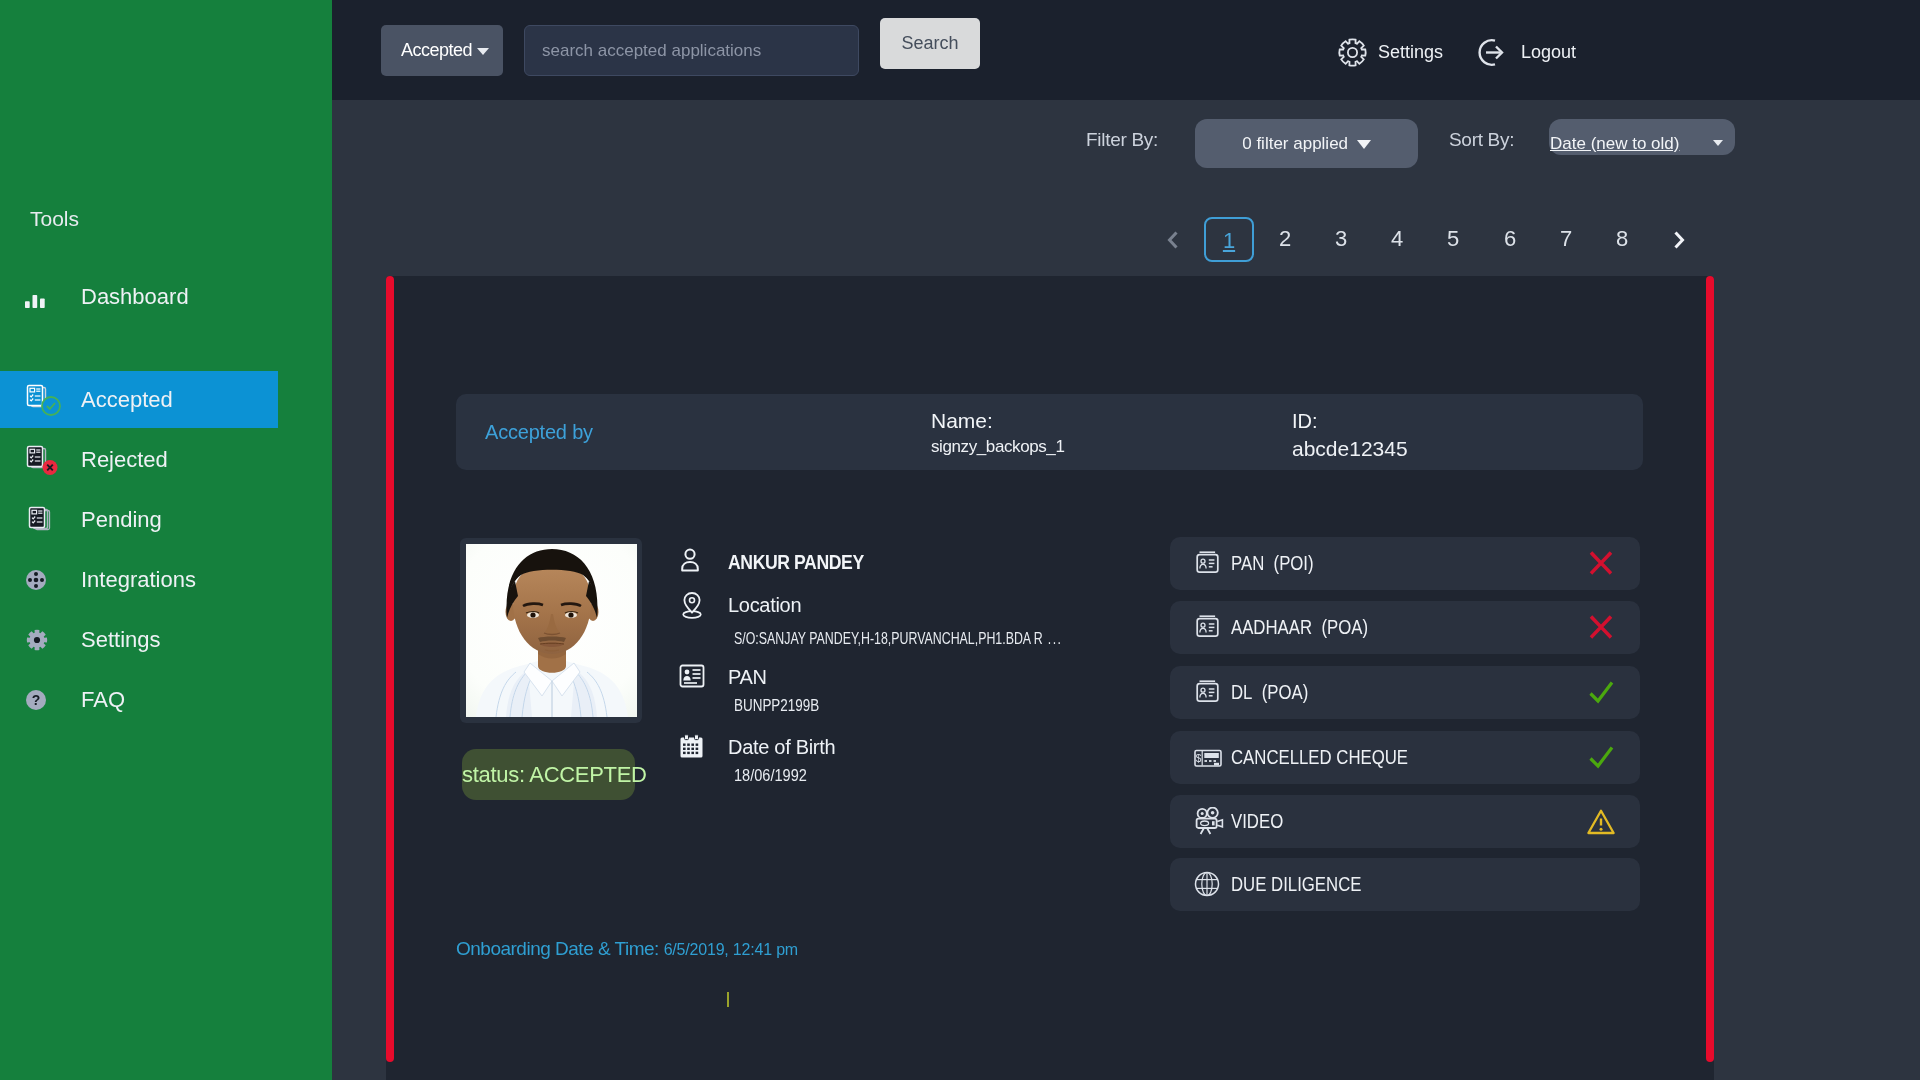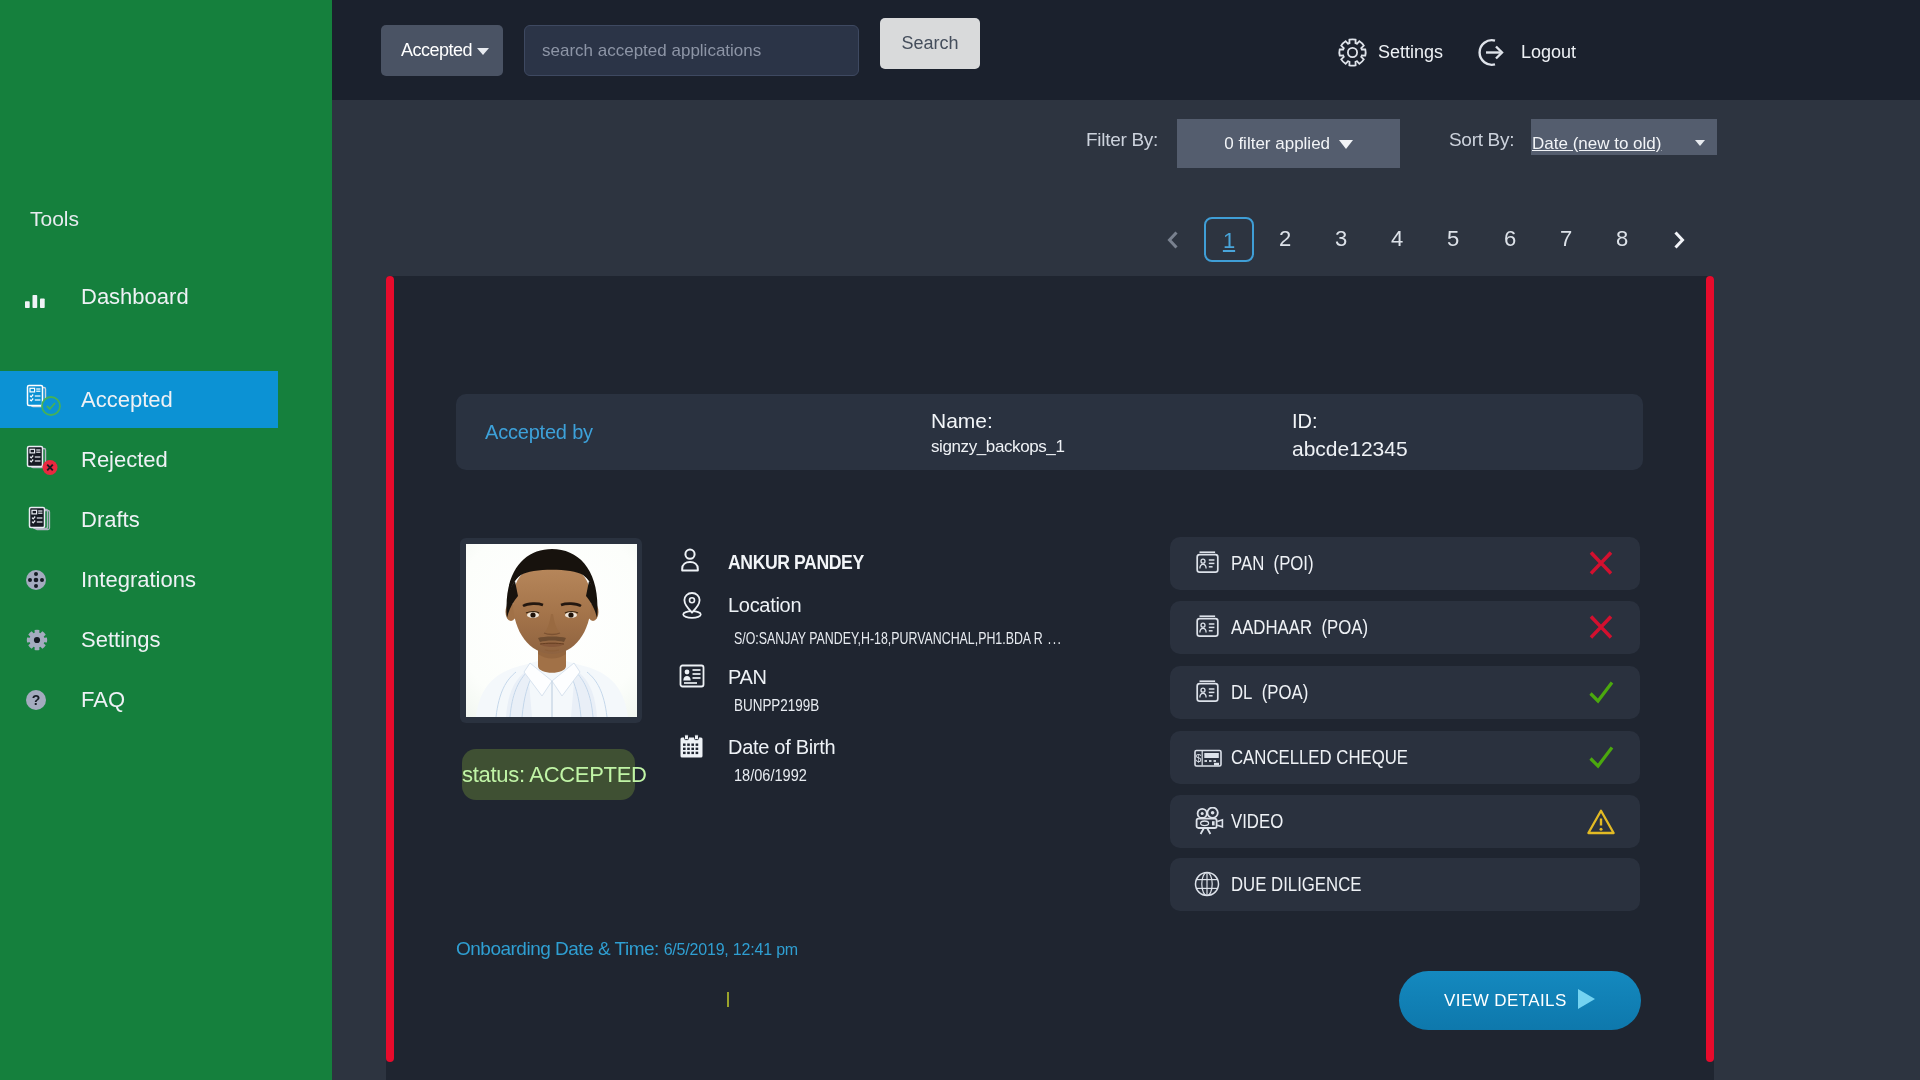--- a/index.html
+++ b/index.html
@@ -17,21 +17,21 @@
     border-left:6px solid transparent; border-right:6px solid transparent; border-top:7px solid #e8ebf0; }
   #searchInput { left:524px; top:25px; width:335px; height:51px; background:#2b3447;
     border:1px solid #3e4961; border-radius:6px; color:#8d95a6; font-size:17px;
     line-height:49px; padding-left:17px; white-space:nowrap; }
   #searchBtn { left:880px; top:18px; width:100px; height:51px; background:#d9dadb;
     border-radius:5px; color:#454e5c; font-size:18px; line-height:51px; text-align:center; }
   .topLink { color:#eef1f5; font-size:18px; line-height:31px; }
 
   
   .lbl { color:#ccd2dc; font-size:19px; letter-spacing:-0.3px; }
-  .selBtn { background:#545d6e; border-radius:0; color:#f2f4f7; font-size:17px; white-space:nowrap; }
+  .selBtn { background:#545d6e; border-radius:12px; color:#f2f4f7; font-size:17px; white-space:nowrap;margin-left:18px; }
 
   
   .pgNum { position:absolute; top:226px; width:40px; text-align:center; color:#dde2e9; font-size:22px; }
   #pg1 { left:1204px; top:217px; width:50px; height:45px; border:2px solid #3f9ed6; border-radius:8px;
     color:#49a5da; font-size:22px; text-align:center; line-height:43px; }
 
   
   #card { left:386px; top:276px; width:1328px; height:808px; background:#1f2530; border-radius:4px; }
   .redbar { top:276px; width:8px; height:786px; background:#e70b2c; border-radius:4px; z-index:2; }
   #strip { left:70px; top:118px; width:1187px; height:76px; background:#2a3240; border-radius:10px; }
@@ -163,21 +163,21 @@
     </div>
   <div class="abs navItem" style="top:431px;">
       <span class="navTxt">Rejected</span>
     <svg class="navIco" style="top:14px;" width="34" height="32" viewBox="0 0 34 32">
       <use href="#docIcon"></use>
       <circle cx="25" cy="22.5" r="7.5" fill="#e8293f"></circle>
       <path d="M22.2,19.7 l5.6,5.6 M27.8,19.7 l-5.6,5.6" stroke="#151a23" stroke-width="1.9"></path>
     </svg>
     </div>
   <div class="abs navItem" style="top:491px;">
-      <span class="navTxt">Drafts</span>
+      <span class="navTxt">Pending</span>
     <svg class="navIco" style="top:14px;" width="30" height="30" viewBox="0 0 30 30">
       <rect x="10.5" y="5.5" width="14" height="19" rx="1.5" fill="none" stroke="#aeb5c2" stroke-width="1.3"></rect>
       <use href="#docIcon" transform="translate(2,1)"></use>
     </svg>
     </div>
   <div class="abs navItem" style="top:551px;">
       <span class="navTxt">Integrations</span>
     <svg class="navIco" style="top:18px;" width="22" height="22" viewBox="0 0 22 22">
       <circle cx="11" cy="11" r="10" fill="#a4abbf"></circle>
       <circle cx="11" cy="11" r="2.3" fill="#151a23"></circle>
@@ -403,18 +403,15 @@
     </div>
   <div class="abs docRow" style="top:582px;">
       <svg class="dicon" width="26" height="26" viewBox="0 0 26 26">
         <use href="#glbIcon"></use>
       </svg>
       <span class="dlabel">DUE DILIGENCE</span>
     </div>
 
   <div class="abs" id="onb">Onboarding Date &amp; Time: <small>6/5/2019, 12:41 pm</small></div>
   <div class="abs" id="tick"></div>
-  <div class="abs" id="viewBtn">VIEW DETAILS&nbsp;&nbsp;<svg width="19" height="22" viewBox="0 0 19 22" style="vertical-align:-4px;">
-        <path d="M1,1 L18,11 L1,21 Z" fill="#74d3f1"></path>
-      </svg></div>
 </div>
 <div class="abs redbar" style="left:386px;"></div>
 <div class="abs redbar" style="left:1706px;"></div>
 
 </body></html>

